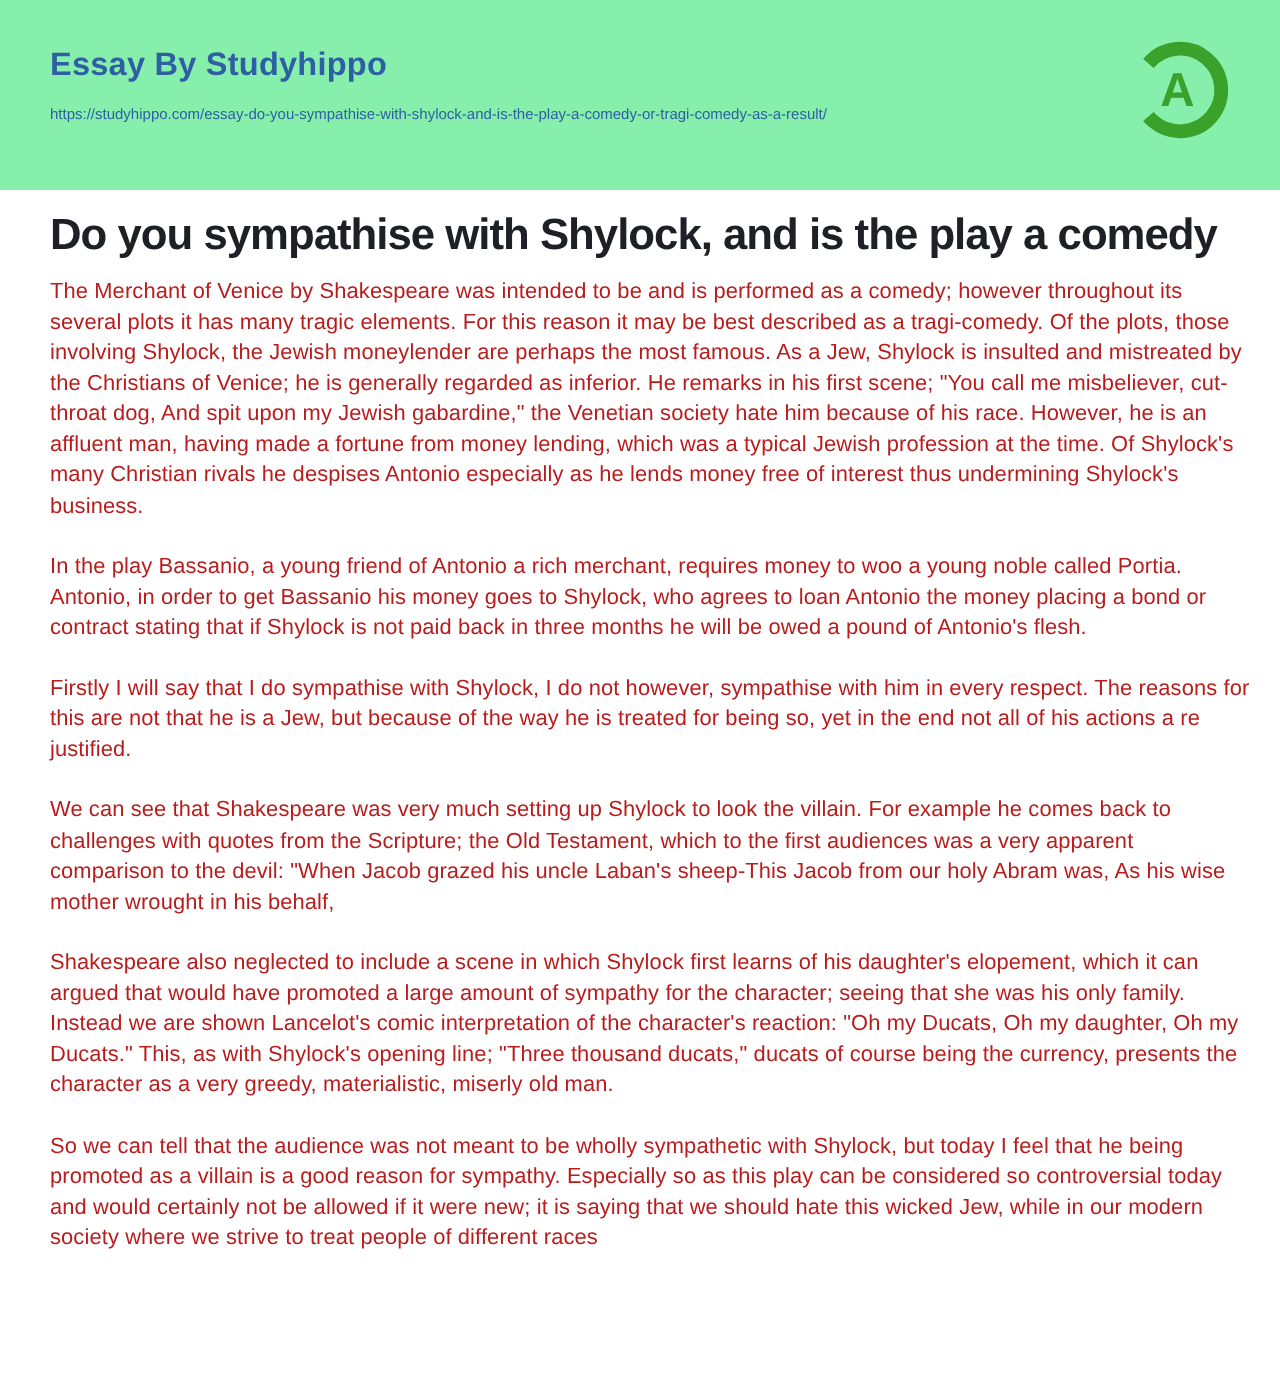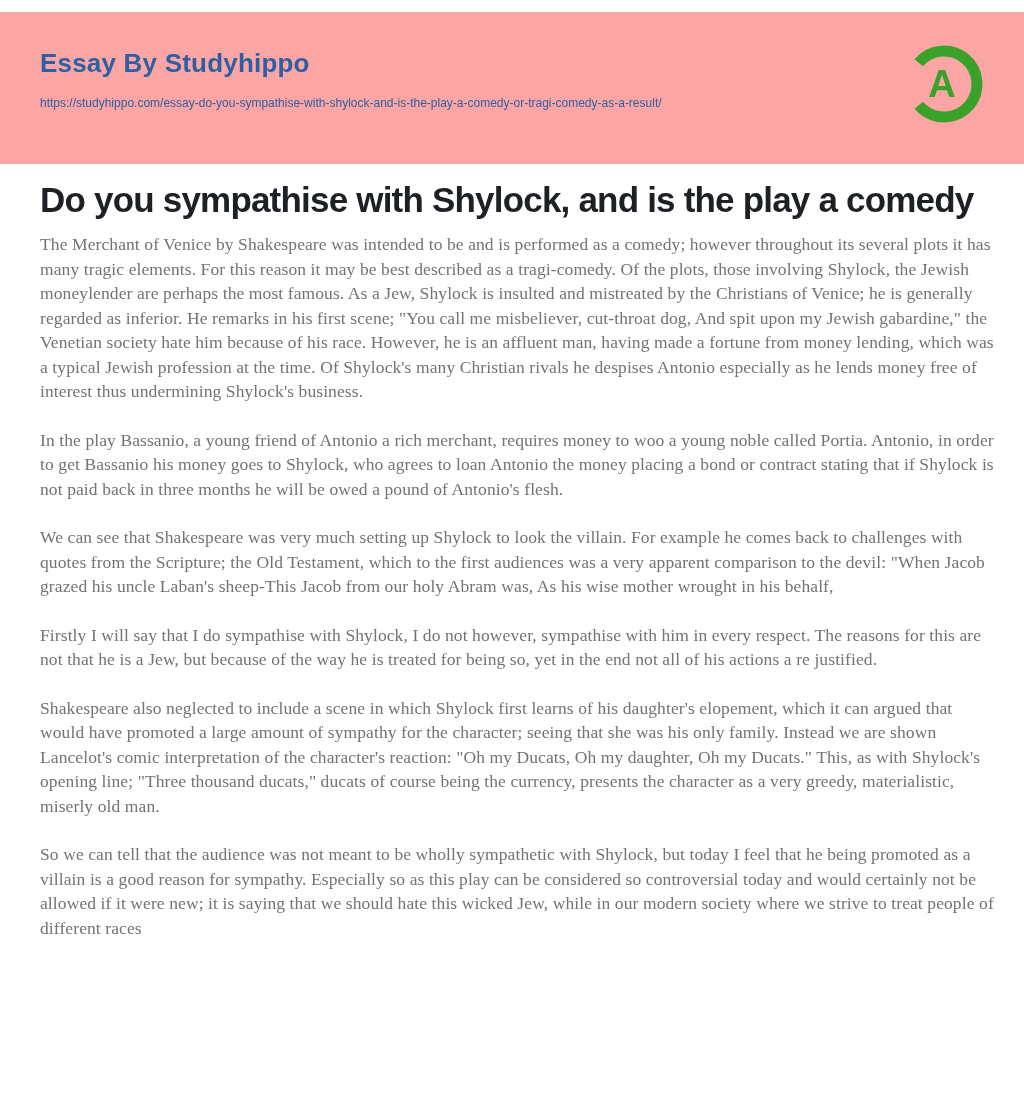--- a/index.html
+++ b/index.html
@@ -7,25 +7,24 @@
   body {
     width: 1024px;
     height: 1098px;
     font-family: "Liberation Sans", sans-serif;
     position: relative;
     overflow: hidden;
   }
 
   
   .page-header {
-    background: #fca5a5;
+    background: #86efac;
     height: 152px;
     padding: 36px 40px 0 40px;
     position: relative;
-    margin-top: 12px;
   }
   .site-title {
     color: #2e5fa3;
     font-size: 26px;
     font-weight: bold;
     letter-spacing: 0.2px;
     margin-bottom: 13px;
   }
   .page-url {
     color: #2e5fa3;
@@ -51,26 +50,25 @@
   }
   .article-title {
     color: #1d2025;
     font-size: 35px;
     line-height: 38px;
     font-weight: 800;
     letter-spacing: -0.8px;
     margin-bottom: 13px;
   }
   .essay-paragraph {
-    color: #737373;
+    color: #b91c1c;
     font-size: 17.5px;
     line-height: 24.5px;
     margin-bottom: 24px;
     letter-spacing: 0.1px;
-    font-family: Liberation Serif, serif;
   }
 </style>
 </head>
 <body>
 
 <header class="page-header">
   <div class="site-title">Essay By Studyhippo</div>
   <a class="page-url" href="#">https://studyhippo.com/essay-do-you-sympathise-with-shylock-and-is-the-play-a-comedy-or-tragi-comedy-as-a-result/</a>
 
   <div class="brand-logo">
@@ -79,17 +77,17 @@
       <text x="40" y="55" text-anchor="middle" fill="#3aa12b" font-family="Liberation Sans, sans-serif" font-size="38" font-weight="bold">A</text>
     </svg>
   </div>
 </header>
 
 <main class="article">
   <h1 class="article-title">Do you sympathise with Shylock, and is the play a comedy</h1>
 
   <p class="essay-paragraph">The Merchant of Venice by Shakespeare was intended to be and is performed as a comedy; however throughout its several plots it has many tragic elements. For this reason it may be best described as a tragi-comedy. Of the plots, those involving Shylock, the Jewish moneylender are perhaps the most famous. As a Jew, Shylock is insulted and mistreated by the Christians of Venice; he is generally regarded as inferior. He remarks in his first scene; "You call me misbeliever, cut-throat dog, And spit upon my Jewish gabardine," the Venetian society hate him because of his race. However, he is an affluent man, having made a fortune from money lending, which was a typical Jewish profession at the time. Of Shylock's many Christian rivals he despises Antonio especially as he lends money free of interest thus undermining Shylock's business.</p>
   <p class="essay-paragraph">In the play Bassanio, a young friend of Antonio a rich merchant, requires money to woo a young noble called Portia. Antonio, in order to get Bassanio his money goes to Shylock, who agrees to loan Antonio the money placing a bond or contract stating that if Shylock is not paid back in three months he will be owed a pound of Antonio's flesh.</p>
+  <p class="essay-paragraph">Firstly I will say that I do sympathise with Shylock, I do not however, sympathise with him in every respect. The reasons for this are not that he is a Jew, but because of the way he is treated for being so, yet in the end not all of his actions a re justified.</p>
   <p class="essay-paragraph">We can see that Shakespeare was very much setting up Shylock to look the villain. For example he comes back to challenges with quotes from the Scripture; the Old Testament, which to the first audiences was a very apparent comparison to the devil: "When Jacob grazed his uncle Laban's sheep-This Jacob from our holy Abram was, As his wise mother wrought in his behalf,</p>
-  <p class="essay-paragraph">Firstly I will say that I do sympathise with Shylock, I do not however, sympathise with him in every respect. The reasons for this are not that he is a Jew, but because of the way he is treated for being so, yet in the end not all of his actions a re justified.</p>
   <p class="essay-paragraph">Shakespeare also neglected to include a scene in which Shylock first learns of his daughter's elopement, which it can argued that would have promoted a large amount of sympathy for the character; seeing that she was his only family. Instead we are shown Lancelot's comic interpretation of the character's reaction: "Oh my Ducats, Oh my daughter, Oh my Ducats." This, as with Shylock's opening line; "Three thousand ducats," ducats of course being the currency, presents the character as a very greedy, materialistic, miserly old man.</p>
   <p class="essay-paragraph">So we can tell that the audience was not meant to be wholly sympathetic with Shylock, but today I feel that he being promoted as a villain is a good reason for sympathy. Especially so as this play can be considered so controversial today and would certainly not be allowed if it were new; it is saying that we should hate this wicked Jew, while in our modern society where we strive to treat people of different races</p>
 </main>
 
 </body></html>

